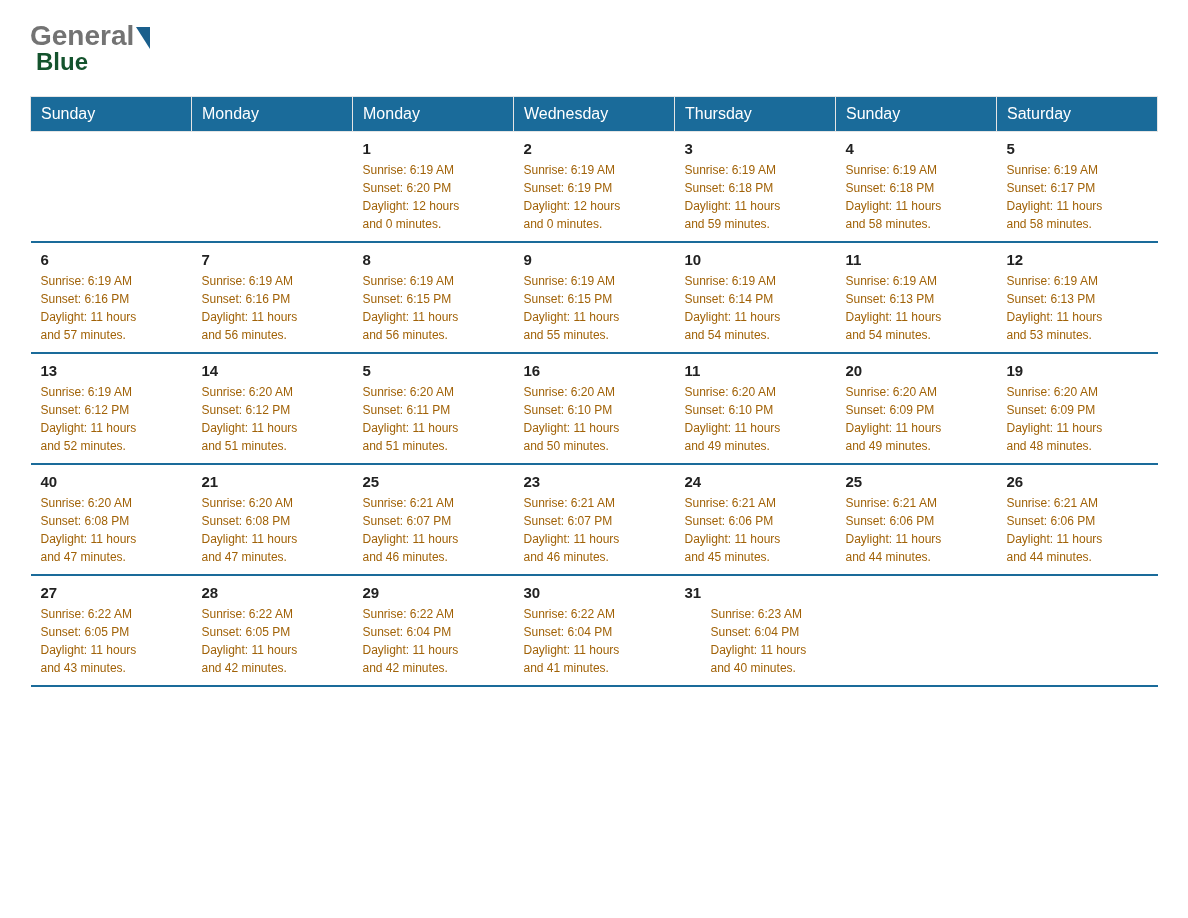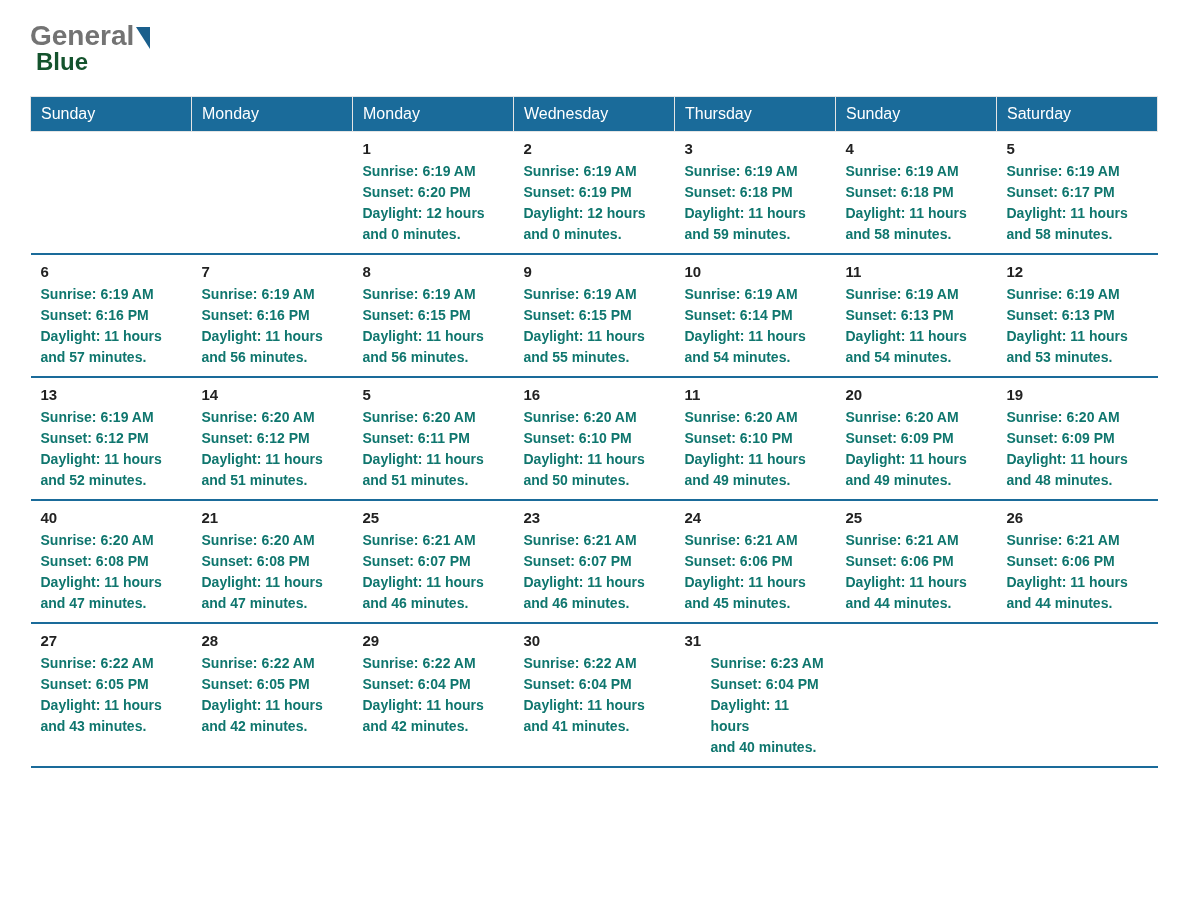--- a/index.html
+++ b/index.html
@@ -87,24 +87,23 @@
       height: 110px;
     }
     .day-number {
       font-size: 15px;
       font-weight: bold;
       color: #222;
       display: block;
       margin-bottom: 4px;
     }
     .day-info {
-      font-size: 14px;
-      color: #0f766e;
+      font-size: 12px;
+      color: #a16207;
       line-height: 1.5;
-      font-weight: bold;
     }
     .empty-cell {
       background: #fff;
     }
   </style>
 </head>
 <body>
 
 <div class="header">
   <div class="logo">

